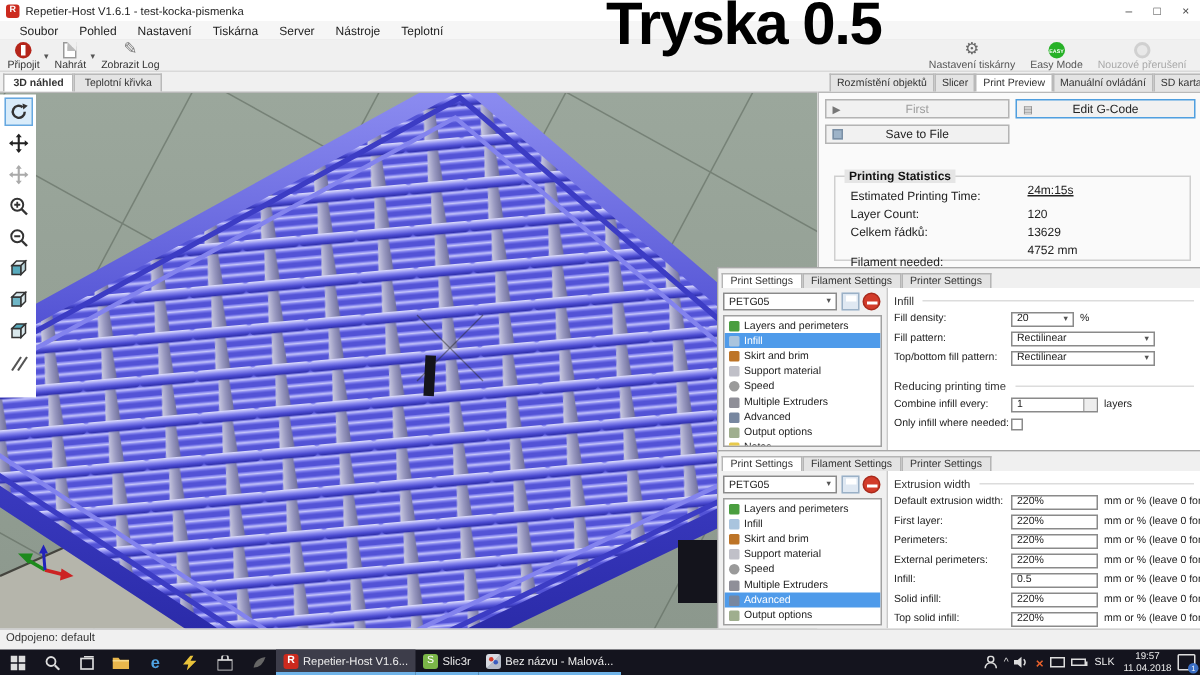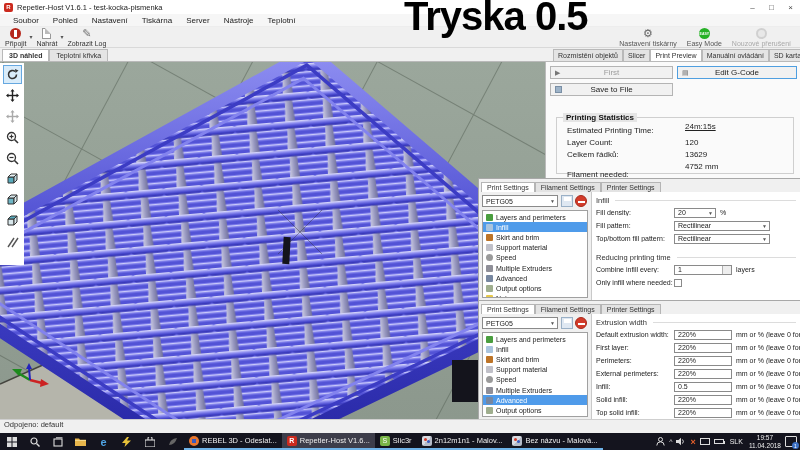--- a/index.html
+++ b/index.html
@@ -622,35 +622,27 @@
     <svg width="10" height="10" viewBox="0 0 10 10">
         <rect y="3" width="10" height="7" fill="none" stroke="#ddd" stroke-width="1.1"></rect>
         <path d="M3 3V1.5a2 2 0 0 1 4 0V3" fill="none" stroke="#ddd" stroke-width="1.1"></path>
       </svg>
   </div>
   <div class="tk">
     <svg width="10" height="10" viewBox="0 0 10 10">
         <path d="M1 8 Q2 2 9 1 Q7 8 1 8z" fill="#666"></path>
       </svg>
   </div>
-  <div class="tapp">
-    <span class="ficon"></span>
-    <span>REBEL 3D - Odeslat...</span>
-  </div>
   <div class="tapp active">
     <span class="ricon">R</span>
     <span>Repetier-Host V1.6...</span>
   </div>
   <div class="tapp">
     <span class="sicon">S</span>
     <span>Slic3r</span>
-  </div>
-  <div class="tapp">
-    <span class="picon"></span>
-    <span>2n12m1n1 - Malov...</span>
   </div>
   <div class="tapp">
     <span class="picon"></span>
     <span>Bez názvu - Malová...</span>
   </div>
   <div class="tray">
     <span class="tico">
       <svg width="9" height="9" viewBox="0 0 9 9">
           <circle cx="4.5" cy="2.5" r="2" fill="none" stroke="#ddd" stroke-width="1"></circle>
           <path d="M0.8 8.5a3.7 3.7 0 0 1 7.4 0" fill="none" stroke="#ddd" stroke-width="1"></path>

